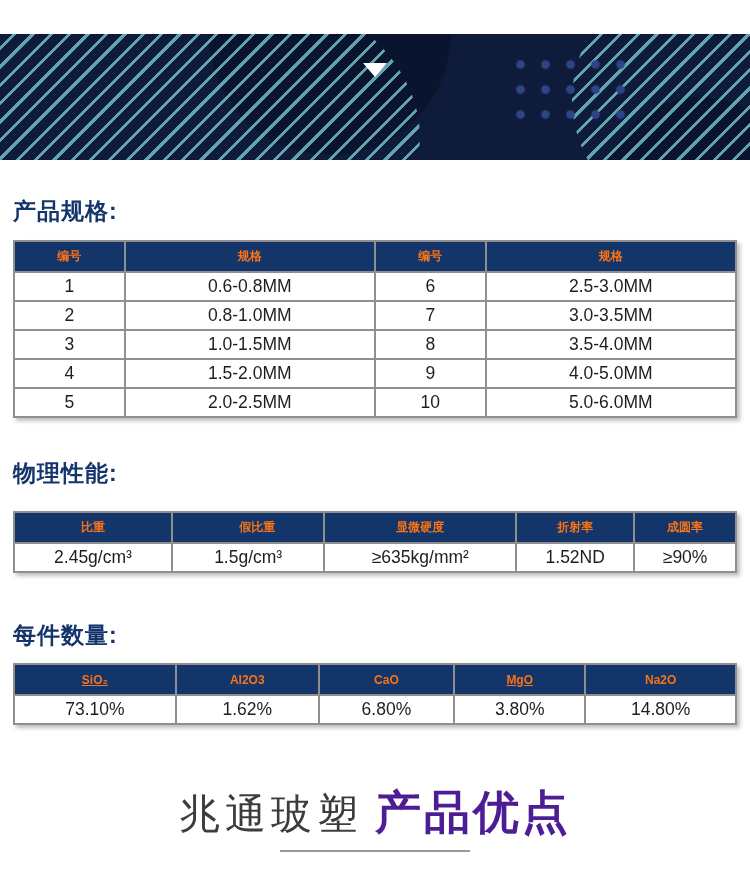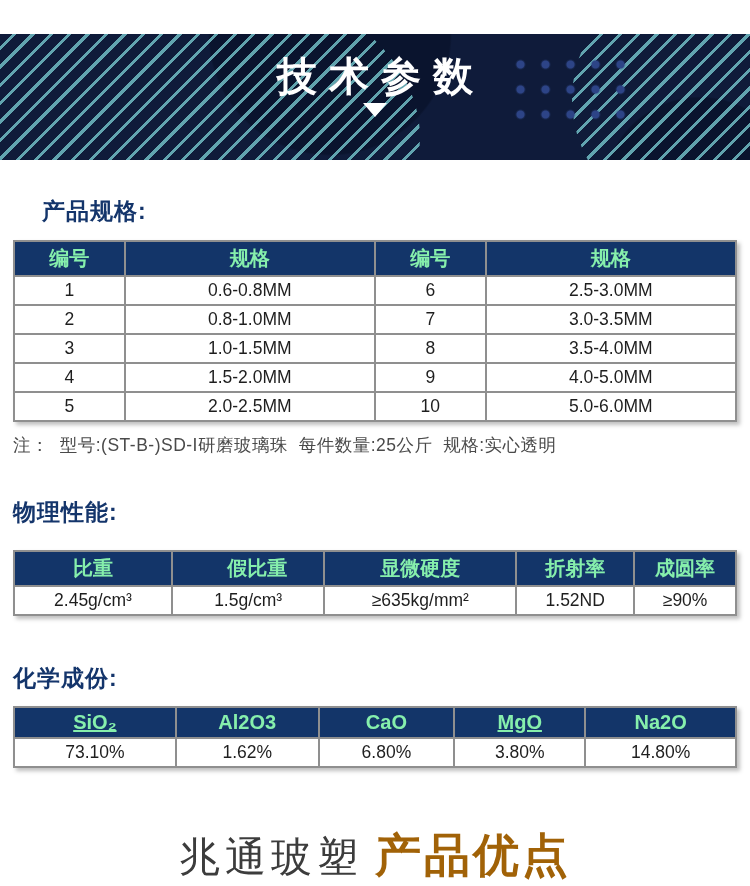--- a/index.html
+++ b/index.html
@@ -60,38 +60,38 @@
   }
 
   
   .content{ padding:0 13px; }
   .section-heading{
     margin:0; padding:0;
     color:#14356b;
     font-size:23px; font-weight:bold;
     letter-spacing:1px;
   }
-  .sh1{ margin-top:36px;margin-left:29px; }
+  .sh1{ margin-top:36px; }
   .sh2{ margin-top:40px; }
   .sh3{ margin-top:47px; }
 
   table.spec{
     width:100%;
     border-collapse:collapse;
     table-layout:fixed;
     box-shadow:3px 3px 4px rgba(0,0,0,0.25);
     background:#ffffff;
   }
   .mt13{ margin-top:13px; }
   .mt11{ margin-top:22px; }
   .mt12{ margin-top:12px; }
   table.spec th{
     background:#133569;
-    color:#86efac;
-    font-size:20px; font-weight:bold;
+    color:#f97316;
+    font-size:12px; font-weight:bold;
     border:2px solid #8f8f8f;
     padding:3px 2px;
     height:23px;
   }
   table.spec td{
     color:#1e1e1e;
     font-size:17.5px;
     text-align:center;
     border:2px solid #8f8f8f;
     padding:2px 2px;
@@ -120,40 +120,39 @@
   .footer{ margin-top:62px; text-align:center; }
   .footer-line1{ line-height:1.1; }
   .footer-brand{
     font-size:41px;
     color:#3c3c3c;
     letter-spacing:5px;
     font-weight:normal;
   }
   .footer-title{
     font-size:46px;
-    color:#a16207;
+    color:#4c1d95;
     font-weight:bold;
     letter-spacing:3px;
     margin-left:12px;
   }
   .footer-divider{
     width:190px; height:2px;
     background:#999999;
     margin:12px auto 13px;
   }
 </style>
 </head>
 <body>
 
 <div class="hero">
   <div class="stripes stripes-left"></div>
   <div class="stripes stripes-right"></div>
   <div class="dots"></div>
   <div class="hero-center">
-    <div class="hero-title">技术参数</div>
     <div class="tri-down"></div>
   </div>
 </div>
 
 <div class="content">
 
   <h2 class="section-heading sh1">产品规格:</h2>
   <table class="spec t1 mt13">
       <thead>
         <tr>
@@ -189,21 +188,20 @@
           <td>4.0-5.0MM</td>
         </tr>
         <tr>
           <td>5</td>
           <td>2.0-2.5MM</td>
           <td>10</td>
           <td>5.0-6.0MM</td>
         </tr>
       </tbody>
     </table>
-  <div class="note">注：  型号:(ST-B-)SD-I研磨玻璃珠  每件数量:25公斤  规格:实心透明</div>
 
   <h2 class="section-heading sh2">物理性能:</h2>
   <table class="spec t2 mt11">
       <thead>
         <tr>
           <th>比重</th>
           <th>假比重</th>
           <th>显微硬度</th>
           <th>折射率</th>
           <th>成圆率</th>
@@ -213,21 +211,21 @@
         <tr>
           <td>2.45g/cm³</td>
           <td>1.5g/cm³</td>
           <td>≥635kg/mm²</td>
           <td>1.52ND</td>
           <td>≥90%</td>
         </tr>
       </tbody>
     </table>
 
-  <h2 class="section-heading sh3">化学成份:</h2>
+  <h2 class="section-heading sh3">每件数量:</h2>
   <table class="spec t3 mt12">
       <thead>
         <tr>
           <th>SiO₂</th>
           <th>Al2O3</th>
           <th>CaO</th>
           <th>MgO</th>
           <th>Na2O</th>
         </tr>
       </thead>

